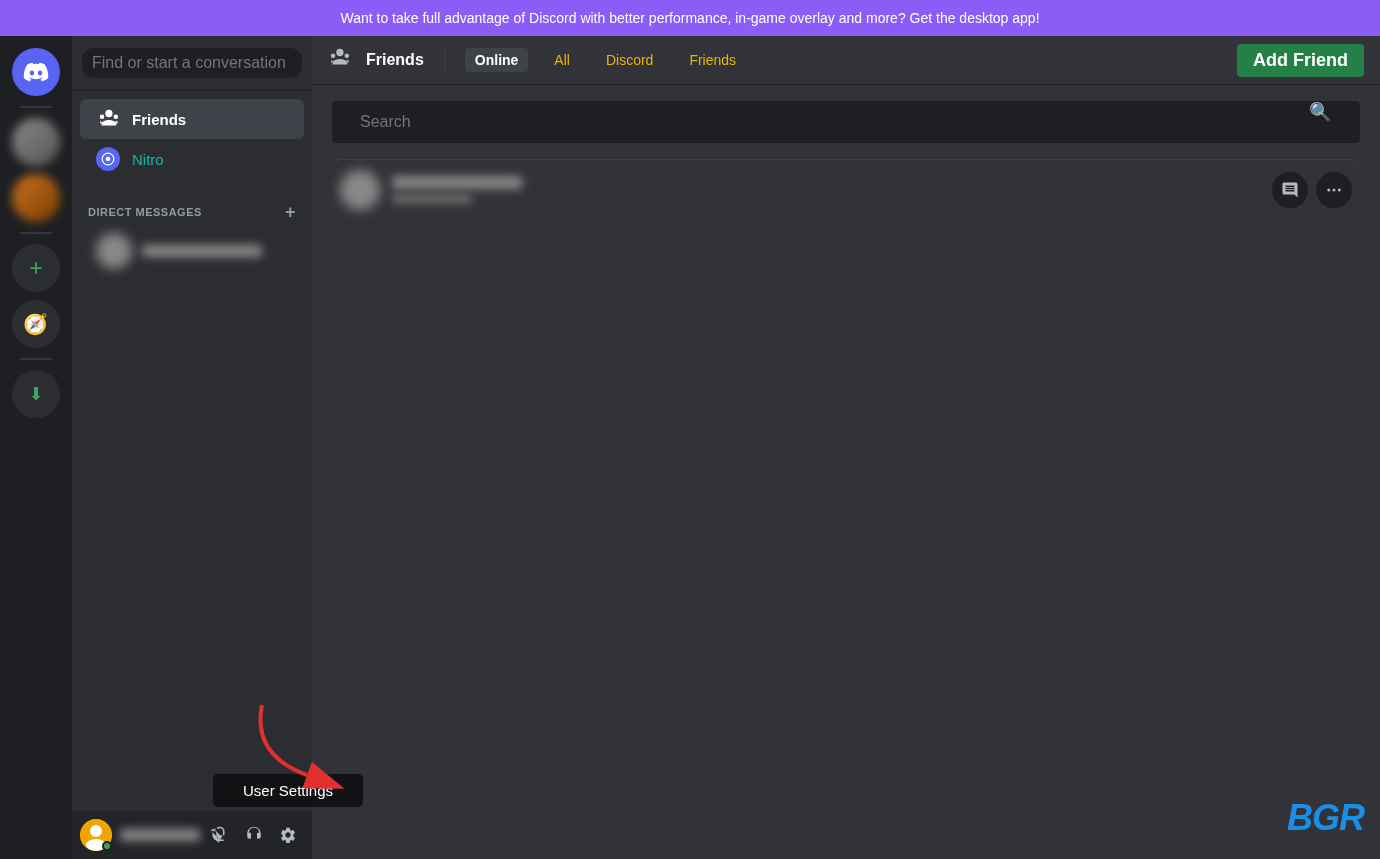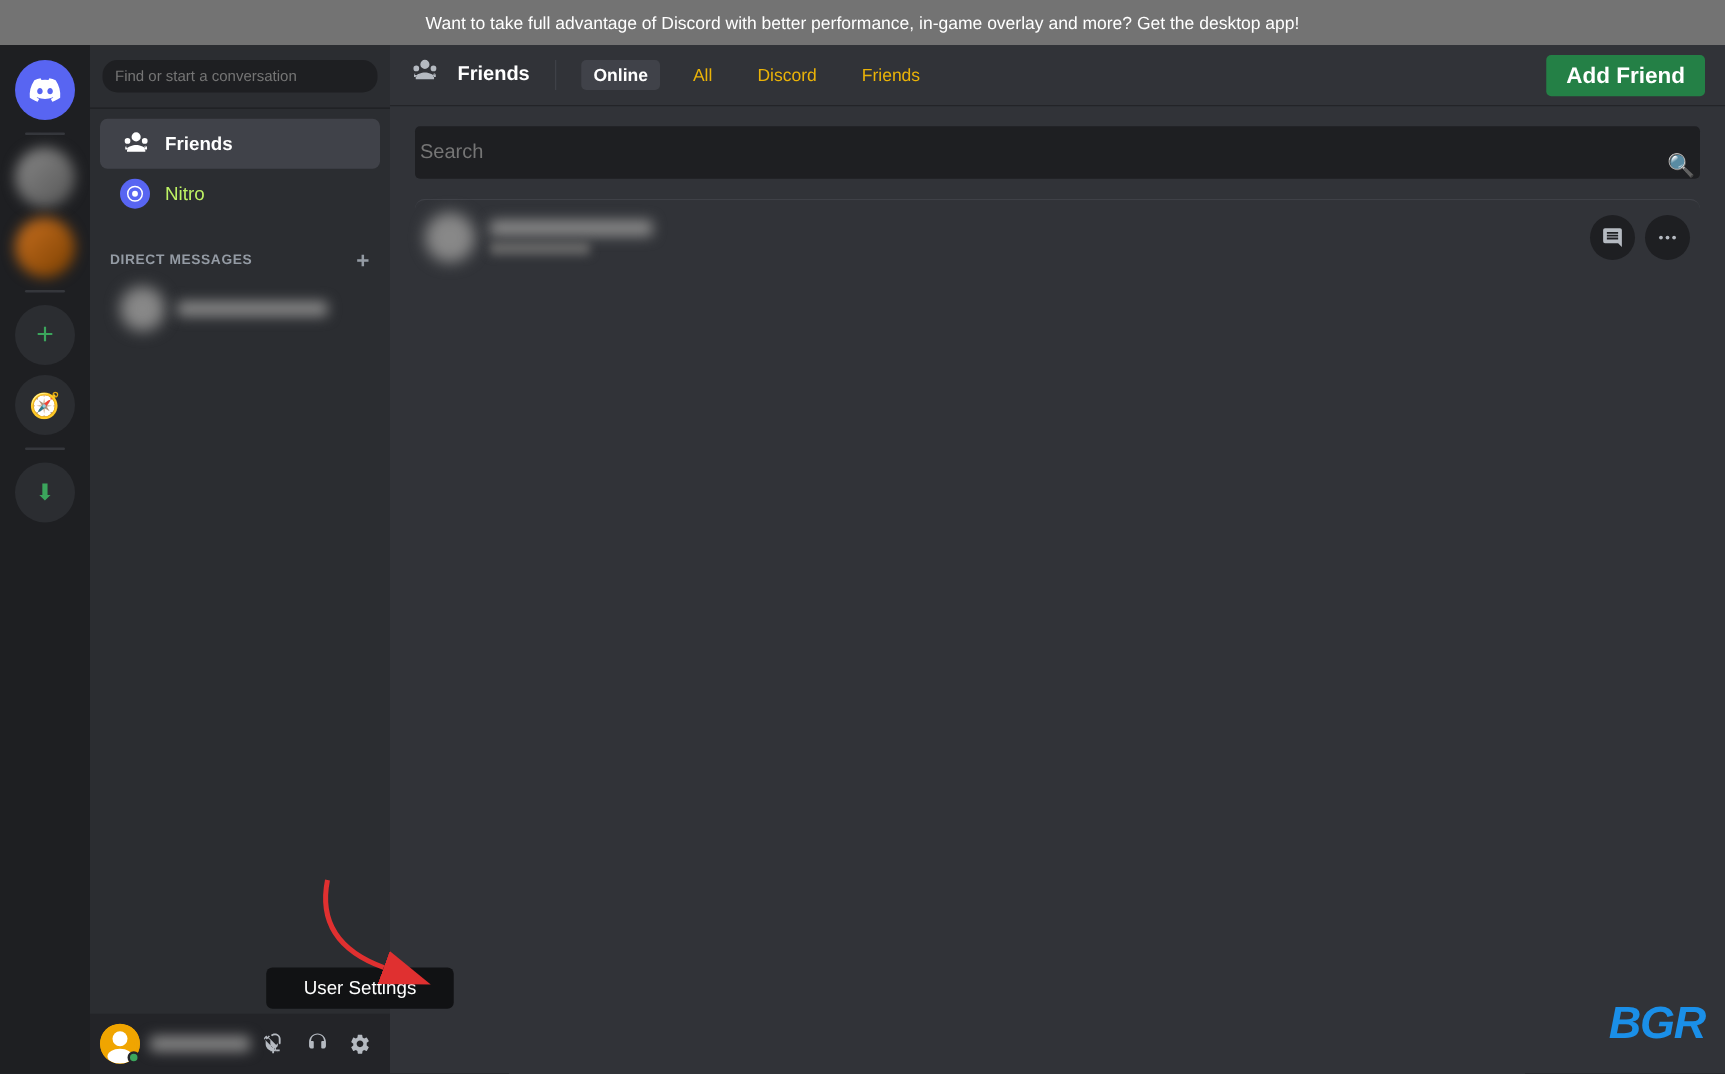--- a/index.html
+++ b/index.html
@@ -9,21 +9,21 @@
       overflow: hidden;
       font-family: 'Segoe UI', Arial, sans-serif;
       background: #1e1f22;
       display: flex;
       flex-direction: column;
     }
 
     
     .top-banner {
       width: 100%;
-      background: #737373;
+      background: #8b5cf6;
       color: #fff;
       font-size: 14px;
       padding: 5px 16px;
       text-align: center;
       flex-shrink: 0;
       display: flex;
       align-items: center;
       justify-content: center;
       height: 36px;
     }
@@ -143,38 +143,38 @@
       border-bottom: 1px solid #1e1f22;
     }
 
     .dm-search-input {
       width: 100%;
       background: #1e1f22;
       border: none;
       border-radius: 12px;
       padding: 6px 10px;
       color: #949ba4;
-      font-size: 12px;
+      font-size: 16px;
       outline: none;
       cursor: text;
     }
 
     .dm-nav-items {
       padding: 8px 0;
     }
 
     .dm-nav-item {
       display: flex;
       align-items: center;
       gap: 12px;
       padding: 8px 16px;
       cursor: pointer;
       border-radius: 6px;
       margin: 0 8px;
-      color: #bef264;
+      color: #14b8a6;
       font-size: 15px;
     }
 
     .dm-nav-item.active {
       background: #404249;
       color: #fff;
       font-weight: 600;
     }
 
     .dm-section-header {
@@ -397,22 +397,22 @@
     .friends-body {
       flex: 1;
       padding: 16px 20px;
       overflow-y: auto;
     }
 
     .friends-search-bar {
       background: #1e1f22;
       border-radius: 4px;
       display: flex;
-      align-items: flex-end;
-      padding: 0 4px;
+      align-items: flex-start;
+      padding: 0 28px;
       margin-bottom: 16px;
       gap: 44px;
     }
 
     .friends-search-input {
       flex: 1;
       background: transparent;
       border: none;
       outline: none;
       color: #949ba4;

